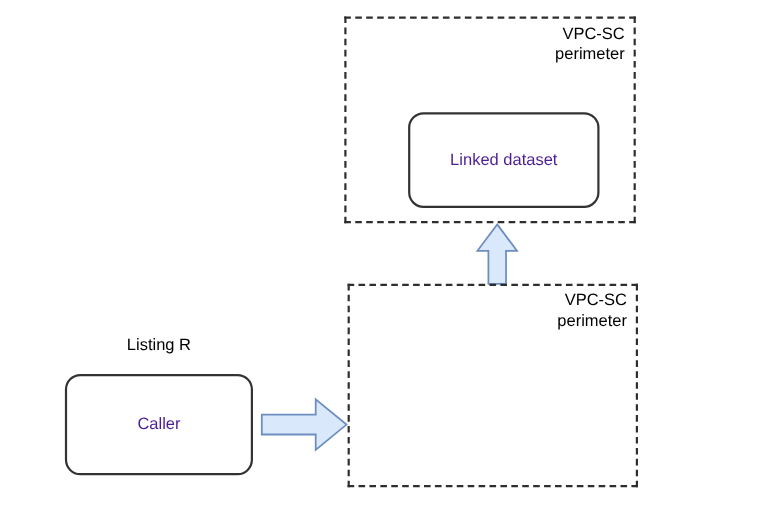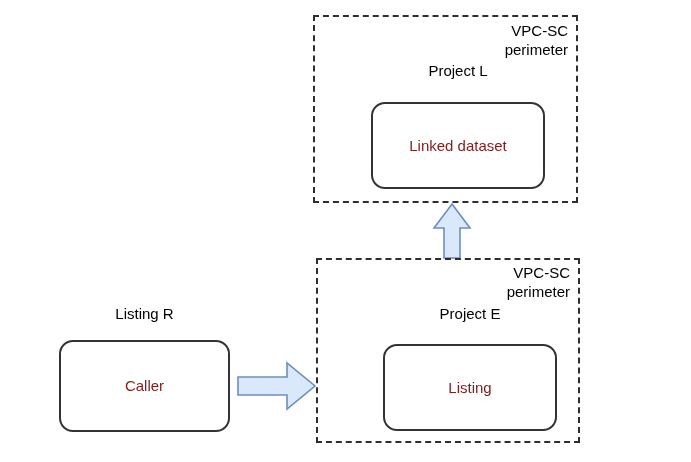--- a/index.html
+++ b/index.html
@@ -34,21 +34,21 @@
     border: 2px solid #333333;
     border-radius: 14px;
     background: #ffffff;
     display: flex;
     align-items: center;
     justify-content: center;
   }
   .node-label {
     font-size: 15px;
     line-height: 1.2;
-    color: #7f1d1d;
+    color: #4c1d95;
     white-space: nowrap;
   }
 
   
   .label {
     position: absolute;
     font-size: 15px;
     line-height: 1.25;
     color: #000000;
     white-space: pre;
@@ -72,42 +72,37 @@
 </head>
 <body>
 
 <div id="canvas">
 
   <div class="perimeter" style="left:313px; top:15px; width:265px; height:188px;"></div>
 
   <div class="label right" style="left:418px; top:22px; width:150px;">VPC-SC
 perimeter</div>
 
-  <div class="label center" style="left:371px; top:62px; width:174px;">Project L</div>
 
   <div class="node" style="left:371px; top:102px; width:174px; height:87px;">
     <span class="node-label">Linked dataset</span>
   </div>
 
   <div class="arrow" style="left:432px; top:203px; width:40px; height:56px;">
     <svg width="40" height="56" viewBox="0 0 40 56" aria-hidden="true">
       <polygon points="20,1 38,25 28,25 28,55 12,55 12,25 2,25" fill="#dae8fc" stroke="#6c8ebf" stroke-width="1.6" stroke-linejoin="miter"></polygon>
     </svg>
   </div>
 
   <div class="perimeter" style="left:316px; top:258px; width:264px; height:185px;"></div>
 
   <div class="label right" style="left:420px; top:264px; width:150px;">VPC-SC
 perimeter</div>
 
-  <div class="label center" style="left:383px; top:305px; width:174px;">Project E</div>
 
-  <div class="node" style="left:383px; top:344px; width:174px; height:87px;">
-    <span class="node-label">Listing</span>
-  </div>
 
   <div class="label center" style="left:59px; top:305px; width:171px;">Listing R</div>
 
   <div class="node" style="left:59px; top:340px; width:171px; height:92px;">
     <span class="node-label">Caller</span>
   </div>
 
   <div class="arrow" style="left:237px; top:362px; width:79px; height:48px;">
     <svg width="79" height="48" viewBox="0 0 79 48" aria-hidden="true">
       <polygon points="1,15 50,15 50,1 78,24 50,47 50,33 1,33" fill="#dae8fc" stroke="#6c8ebf" stroke-width="1.6" stroke-linejoin="miter"></polygon>

